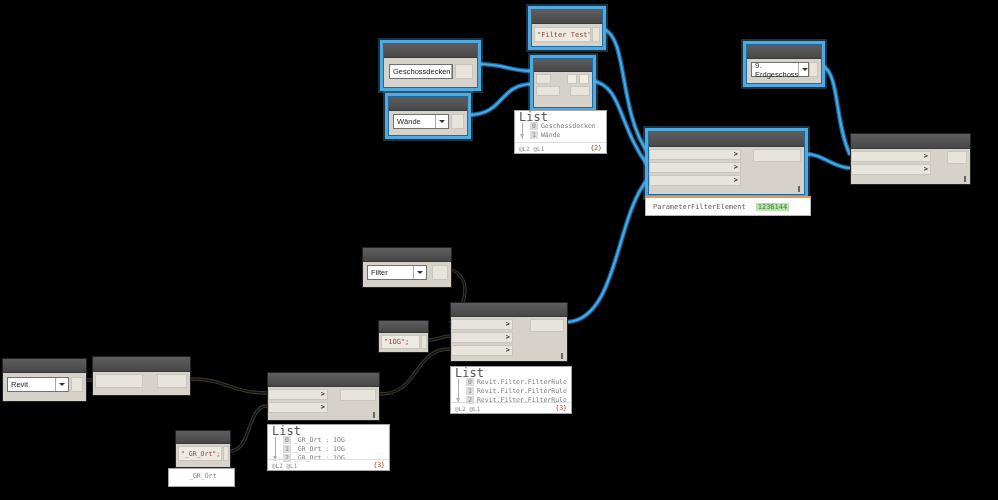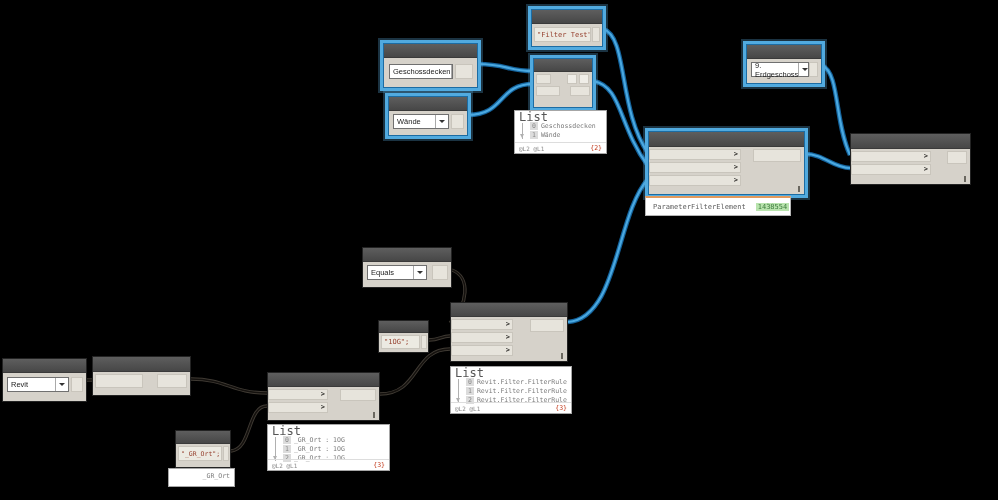--- a/index.html
+++ b/index.html
@@ -174,23 +174,23 @@
     <div class="port" style="left:0;top:30px;width:92px;height:11px;">
         <span class="chev">&gt;</span>
       </div>
     <div class="port" style="left:0;top:43px;width:92px;height:11px;">
         <span class="chev">&gt;</span>
       </div>
     <div class="port out" style="right:3px;top:17px;width:48px;height:13px;"></div>
     <div class="lacing"></div>
   </div>
 
-  <div class="pfe-preview" style="left:645px;top:196px;width:146px;height:20px;">
+  <div class="pfe-preview" style="left:645px;top:196px;width:166px;height:20px;">
     <span>ParameterFilterElement</span>
-    <span class="green-val">1438554</span>
+    <span class="green-val">1236144</span>
   </div>
 
   <div class="node" style="left:850px;top:133px;width:121px;height:52px;">
     <div class="node-header" style="height:15px;"></div>
     <div class="port" style="left:0;top:17px;width:80px;height:11px;">
         <span class="chev">&gt;</span>
       </div>
     <div class="port" style="left:0;top:30px;width:80px;height:11px;">
         <span class="chev">&gt;</span>
       </div>
@@ -244,28 +244,28 @@
       <span class="cnt">{3}</span>
     </div>
   </div>
 
   <div class="node" style="left:175px;top:430px;width:56px;height:38px;">
     <div class="node-header" style="height:13px;"></div>
     <div class="code-row" style="left:2px;top:15px;right:8px;height:15px;font-size:6.5px;">"_GR_Ort";</div>
     <div class="port out" style="right:1px;top:15px;width:6px;height:15px;"></div>
   </div>
 
-  <div class="preview" style="left:168px;top:468px;width:67px;height:19px;padding:3px 4px;text-align:right;">
+  <div class="preview" style="left:168px;top:468px;width:67px;height:19px;padding:3px 20px;">
     <span>_GR_Ort</span>
   </div>
 
   <div class="node" style="left:362px;top:247px;width:90px;height:41px;">
     <div class="node-header"></div>
     <div class="dropdown" style="left:4px;top:17px;width:60px;height:15px;">
-      <span>Equals</span>
+      <span>Filter</span>
       <span class="dd-arrow">
           <span class="dd-tri"></span>
         </span>
     </div>
     <div class="port out" style="right:3px;top:17px;width:16px;height:15px;"></div>
   </div>
 
   <div class="node" style="left:378px;top:320px;width:51px;height:33px;">
     <div class="node-header" style="height:12px;"></div>
     <div class="code-row" style="left:2px;top:14px;right:8px;height:14px;">"1OG";</div>

